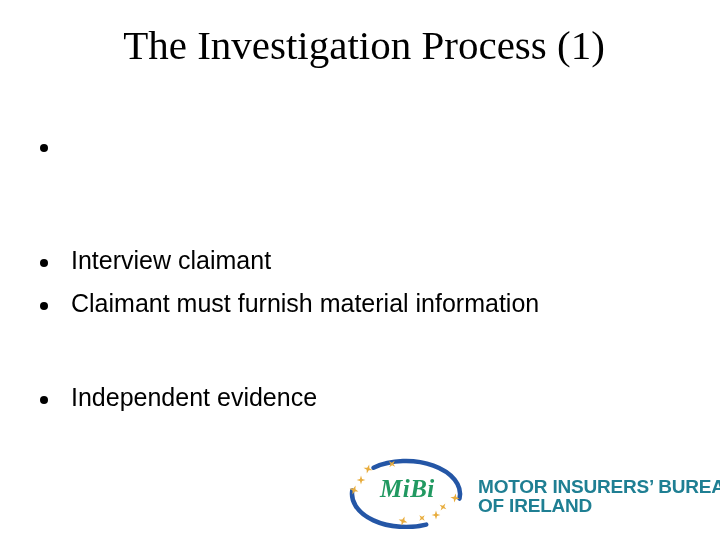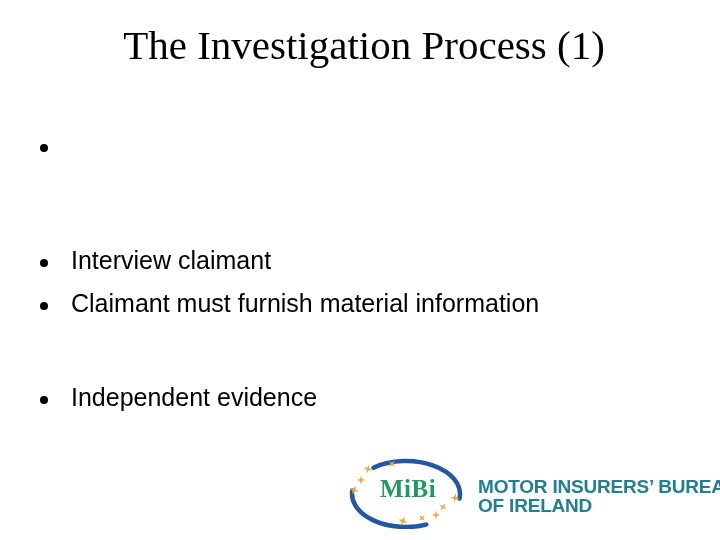--- a/index.html
+++ b/index.html
@@ -80,20 +80,21 @@
   .logo-mark svg {
     position: absolute;
     left: 0;
     top: 0;
   }
   .wordmark {
     position: absolute;
     left: 31px;
     top: 19px;
     font-family: "Liberation Serif", serif;
+    font-style: italic;
     font-weight: 700;
     font-size: 25px;
     line-height: 26px;
     letter-spacing: 0.5px;
     color: var(--logo-wordmark-green, #219961);
   }
   .org-name {
     position: absolute;
     left: 129px;
     top: 20px;

